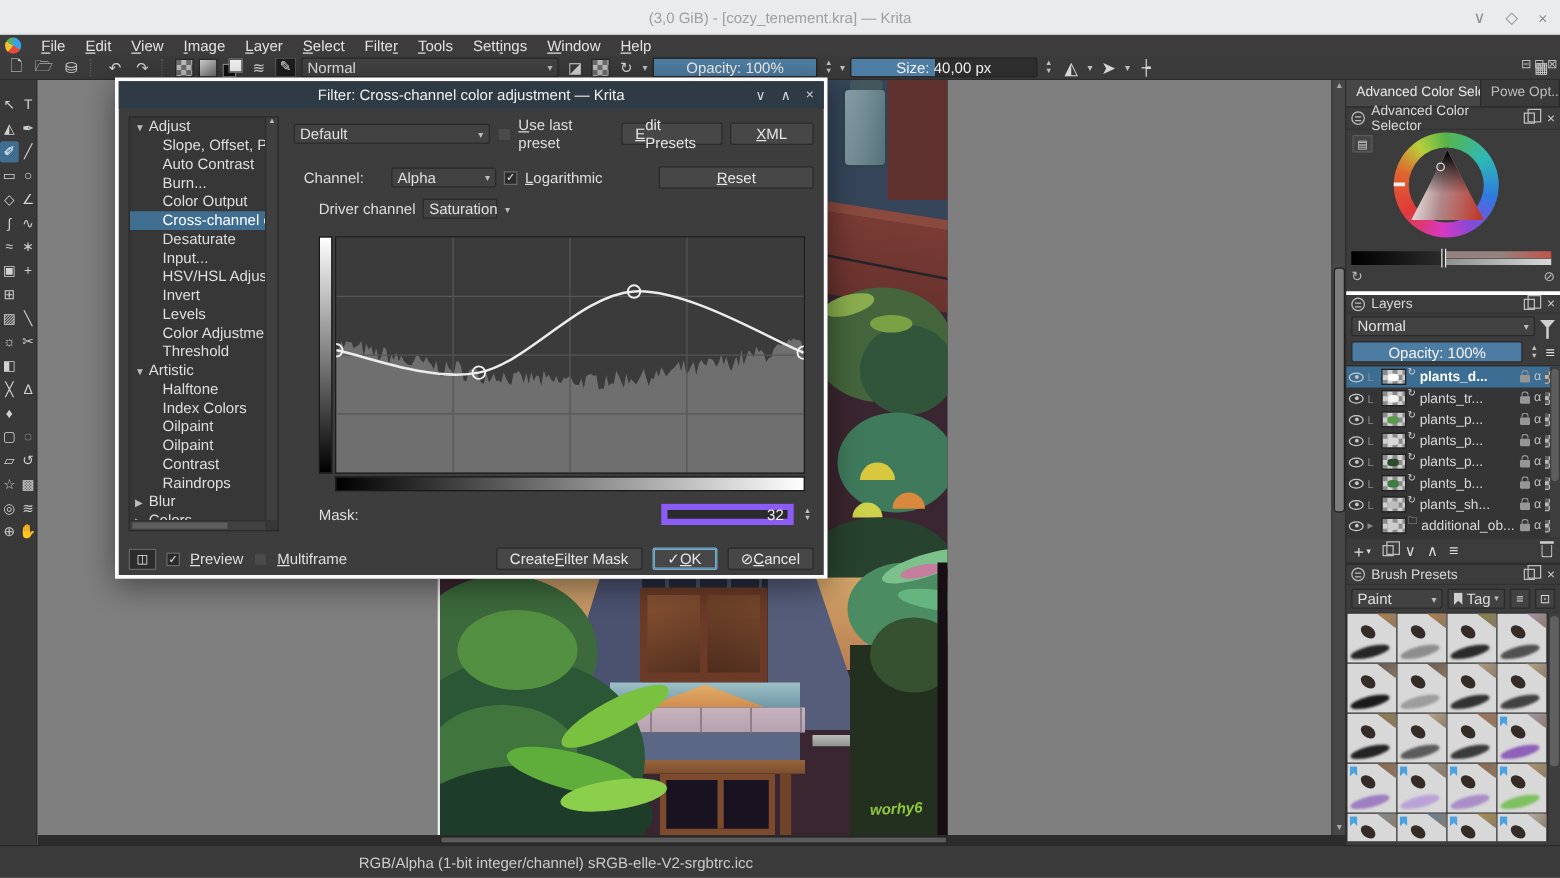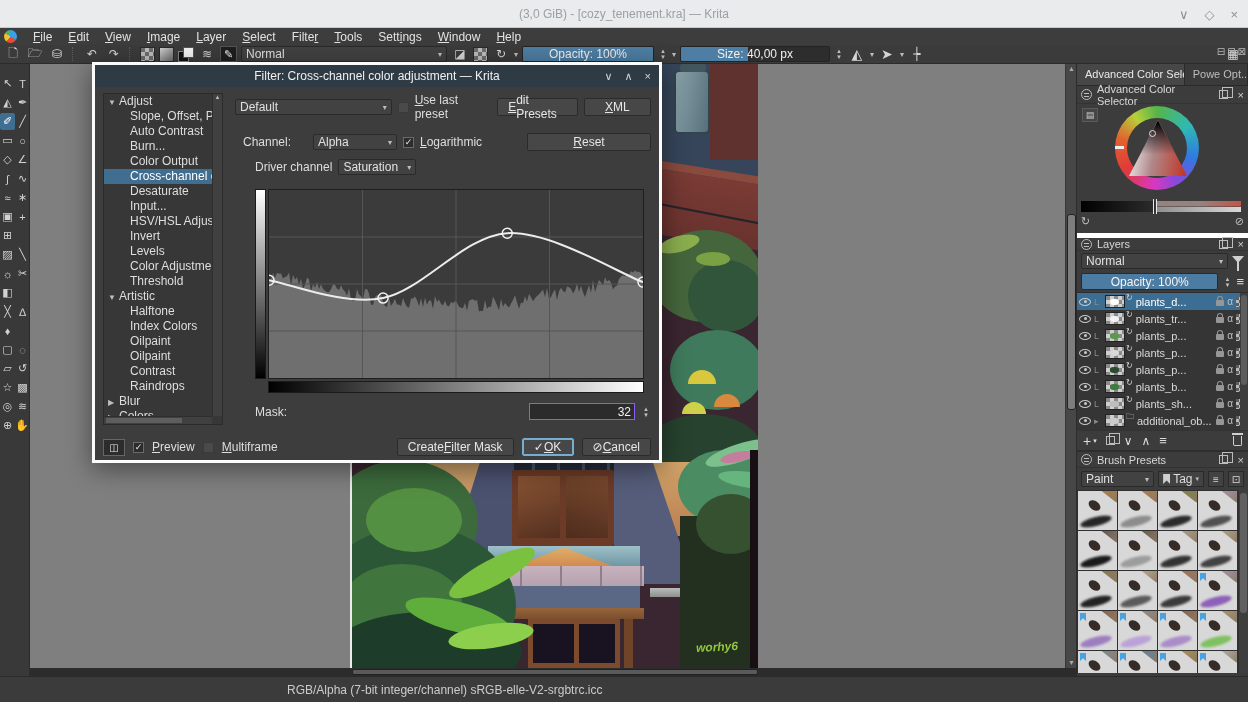--- a/index.html
+++ b/index.html
@@ -129,21 +129,21 @@
   .frow.child{padding-left:26px}
   .frow.sel{background:#3f6e91;color:#fff}
   .tvscroll{position:absolute;right:0;top:0;width:10px;bottom:8px;background:#404040;border-left:1px solid #2e2e2e;color:#bbb;font-size:6px;text-align:center}
   .thscroll{position:absolute;left:0;bottom:0;right:10px;height:8px;background:#404040;border-top:1px solid #2e2e2e}
   .thscroll .tthumb{position:absolute;left:2px;top:1px;width:70%;height:5px;background:#5e5e5e}
   .dmain{position:absolute;left:140px;top:6px;right:8px}
   .drow{display:flex;align-items:center;gap:6px}
   .dlabel{color:#dedede}
   .btn{background:#474747;border:1px solid #2b2b2b;border-radius:2px;color:#e6e6e6;height:18px;display:inline-flex;align-items:center;justify-content:center;padding:0 10px}
   .btn.primary{border:1px solid #74aed0;box-shadow:0 0 0 1px #74aed0 inset}
-  .spinbox{background:#2b2b2b;border:1px solid #8b5cf6;height:17px;display:flex;align-items:center;width:106px}
+  .spinbox{background:#2b2b2b;border:5px solid #8b5cf6;height:17px;display:flex;align-items:center;width:106px}
   .spinbox .val{flex:1;text-align:right;padding-right:3px;color:#f0f0f0}
   .curvewrap{position:absolute;left:160px;top:102px}
   .vgrad{position:absolute;left:0;top:0;width:11px;height:190px;background:linear-gradient(#fff,#000);border:1px solid #1a1a1a}
   .curvearea{position:absolute;left:13px;top:0;width:376px;height:190px;border:1px solid #1e1e1e;background:#3b3b3b}
   .hgrad{position:absolute;left:13px;top:192px;width:376px;height:12px;background:linear-gradient(90deg,#000,#fff);border:1px solid #1a1a1a}
   .dfoot{position:absolute;left:8px;right:8px;bottom:7px;display:flex;align-items:center;gap:8px}
   .prevbtn{width:22px;height:17px;border:1px solid #666;background:#2c2c2c;color:#e8e8e8;font-size:10px;text-align:center;line-height:16px}
   
   .statusbar{position:absolute;left:0;bottom:0;width:1248px;height:26px;background:#3b3b3b;border-top:1px solid #2a2a2a;display:flex;align-items:center}
   .sbleft{position:absolute;left:287px;color:#cbcbcb}
@@ -363,21 +363,21 @@
       <span class="svdot"></span>
       <div class="acsbar l"></div>
       <div class="acsbar r"></div>
       <span class="acsmark"></span>
       <div class="acsfoot">
         <span>↻</span>
         <span>⊘</span>
       </div>
     </div>
 
-    <div class="dhead" style="border-top:5px solid #ffffff">
+    <div class="dhead" style="border-top:3px solid #ffffff">
       <span class="dico"></span>
       <span>Layers</span>
       <span class="right">
           <span class="dup"></span>
           <span class="dx">×</span>
         </span>
     </div>
     <div class="layrow">
       <span class="combo" style="flex:1">
         <span>Normal</span>
@@ -394,21 +394,21 @@
       <span style="font-size:13px">≡</span>
     </div>
     <div class="llist" id="layerList">
         <div class="lrow sel">
           <span class="eye"></span>
           <span class="lglyph">L</span>
           <span class="thumb">
             <span class="speck" style="left: 4px; top: 3px; width: 9px; height: 6px; background: rgb(255, 255, 255);"></span>
           </span>
           <span class="rot">↻</span>
-          <span class="lname" style="font-weight: normal;">plants_d...</span>
+          <span class="lname" style="font-weight: bold;">plants_d...</span>
           <span class="lock"></span>
           <span class="alpha">α</span>
           <span class="checker"></span>
         </div>
         <div class="lrow">
           <span class="eye"></span>
           <span class="lglyph">L</span>
           <span class="thumb">
             <span class="speck" style="left: 4px; top: 3px; width: 9px; height: 6px; background: rgb(242, 242, 242);"></span>
           </span>
@@ -700,21 +700,21 @@
           <span class="combo" style="width:84px">
             <span>Alpha</span>
             <span class="arrow">▾</span>
           </span>
           <span class="cb">✓</span>
           <span class="dlabel" id="lblLog"><u>L</u>ogarithmic</span>
           <span class="btn" id="btnReset" style="margin-left:auto;width:124px"><u>R</u>eset</span>
         </div>
         <div class="drow" style="margin-top:8px">
           <span class="dlabel" style="padding-left:20px">Driver channel</span>
-          <span class="combo" style="width:78px">
+          <span class="combo" style="width:60px">
             <span>Saturation</span>
             <span class="arrow">▾</span>
           </span>
         </div>
       </div>
       <div class="curvewrap">
         <div class="vgrad"></div>
         <div class="curvearea">
           <svg id="curveSvg" width="374" height="188" style="display:block">
               <rect x="0" y="0" width="374" height="188" fill="#3b3b3b"></rect>
@@ -753,15 +753,15 @@
         <span class="cb unchecked">✓</span>
         <span class="dlabel" id="lblMultiframe"><u>M</u>ultiframe</span>
         <span style="margin-left:auto" class="btn" id="btnCFM">Create <u>F</u>ilter Mask</span>
         <span class="btn primary" id="btnOk" style="width:52px">✓<u>O</u>K</span>
         <span class="btn" id="btnCancel">⊘<u>C</u>ancel</span>
       </div>
     </div>
   </div>
 
   <div class="statusbar">
-    <span class="sbleft">RGB/Alpha (7-bit integer/channel)  sRGB-elle-V2-srgbtrc.icc</span>
+    <span class="sbleft">RGB/Alpha (1-bit integer/channel)  sRGB-elle-V2-srgbtrc.icc</span>
   </div>
 </div>
 
 </body></html>

